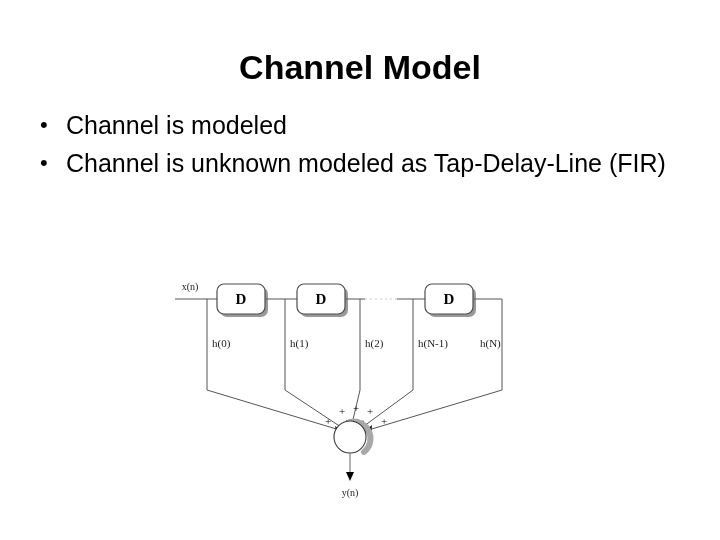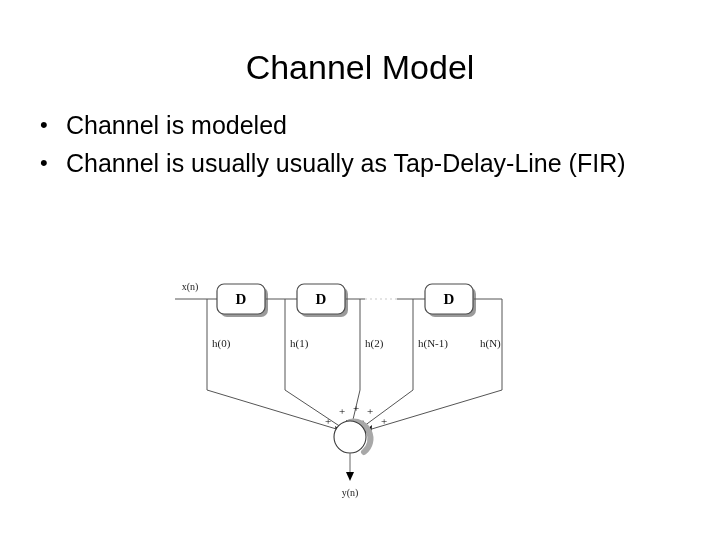--- a/index.html
+++ b/index.html
@@ -24,21 +24,21 @@
 
   
   .slide-title {
     position: absolute;
     top: 46px;
     left: 0;
     width: 720px;
     text-align: center;
     font-size: 34px;
     line-height: 42px;
-    font-weight: normal;
+    font-weight: bold;
     color: #000000;
     letter-spacing: 0px;
     white-space: nowrap;
   }
 
   
   .bullets {
     position: absolute;
     top: 108px;
     left: 28px;
@@ -107,21 +107,21 @@
 
   <div class="slide-title">Channel Model</div>
 
   <ul class="bullets">
     <li class="bullet">
       <span class="dot">•</span>
       <span class="btext">Channel is modeled</span>
     </li>
     <li class="bullet">
       <span class="dot">•</span>
-      <span class="btext">Channel is usually usually as Tap-Delay-Line (FIR)</span>
+      <span class="btext">Channel is unknown modeled as Tap-Delay-Line (FIR)</span>
     </li>
   </ul>
 
   <div class="diagram">
     <svg width="380" height="240" viewBox="0 0 380 240" xmlns="http://www.w3.org/2000/svg">
 
       <g>
         <rect x="60" y="19" width="48" height="30" rx="7" ry="7" fill="#9a9a9a"></rect>
         <rect x="140" y="19" width="48" height="30" rx="7" ry="7" fill="#9a9a9a"></rect>
         <rect x="268" y="19" width="48" height="30" rx="7" ry="7" fill="#9a9a9a"></rect>

